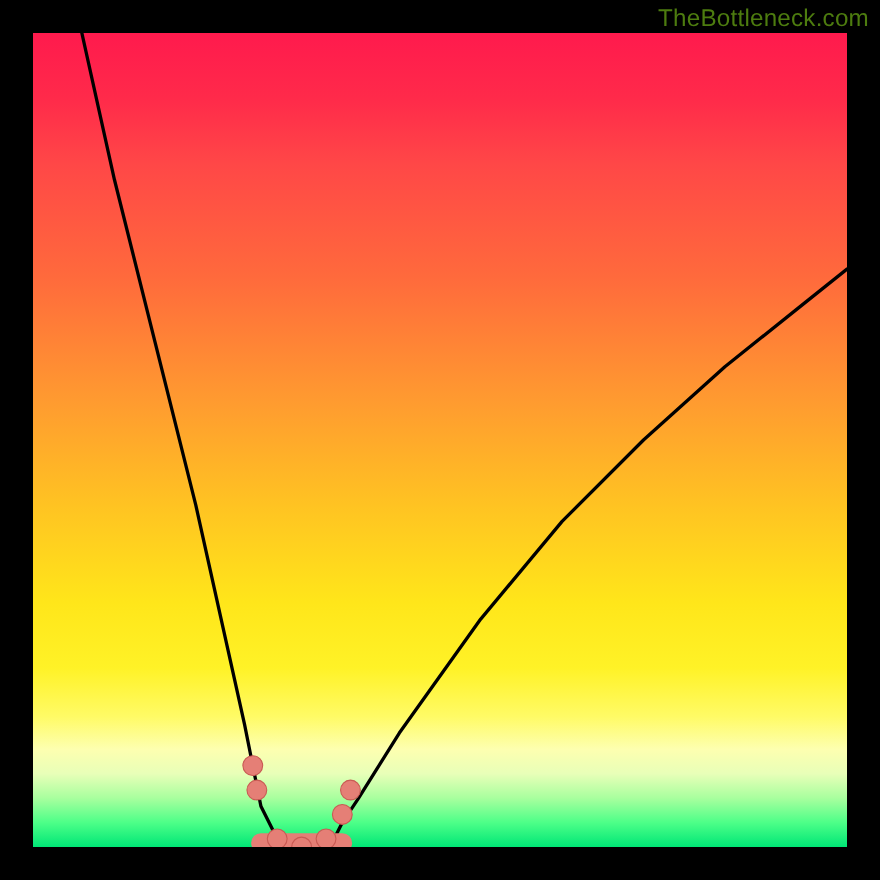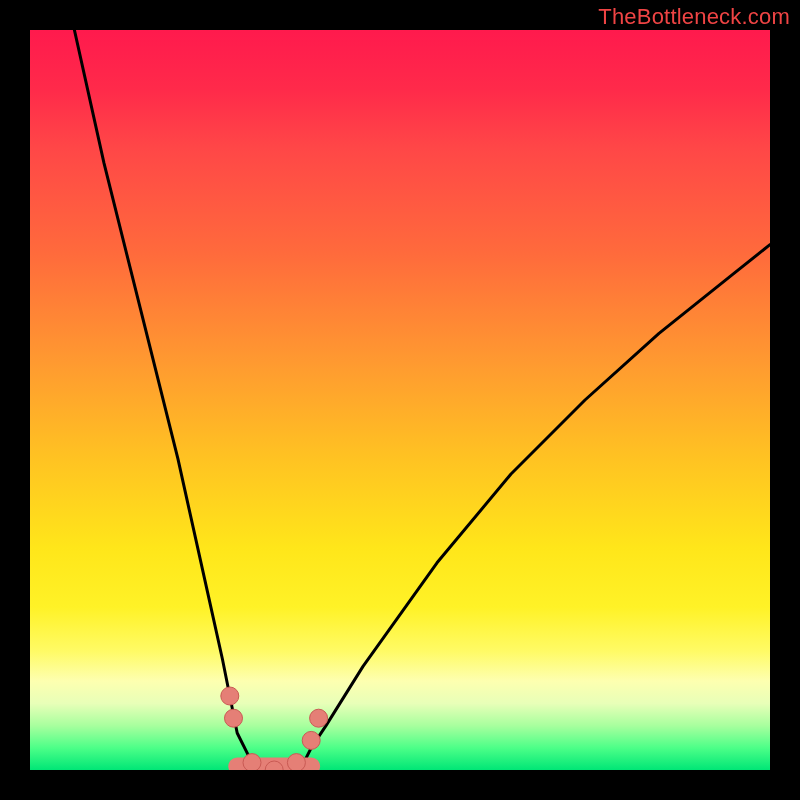--- a/index.html
+++ b/index.html
@@ -57,21 +57,21 @@
     left: 0;
     top: 0;
     width: 740px;
     height: 740px;
     pointer-events: none;
   }
   .attribution {
     position: absolute;
     top: 4px;
     right: 10px;
-    color: #ef4444;
+    color: #4d7c0f;
     font-size: 22px;
     font-weight: 500;
     letter-spacing: 0.2px;
   }
 </style>
 </head>
 <body>
 
 <div class="frame">
 

